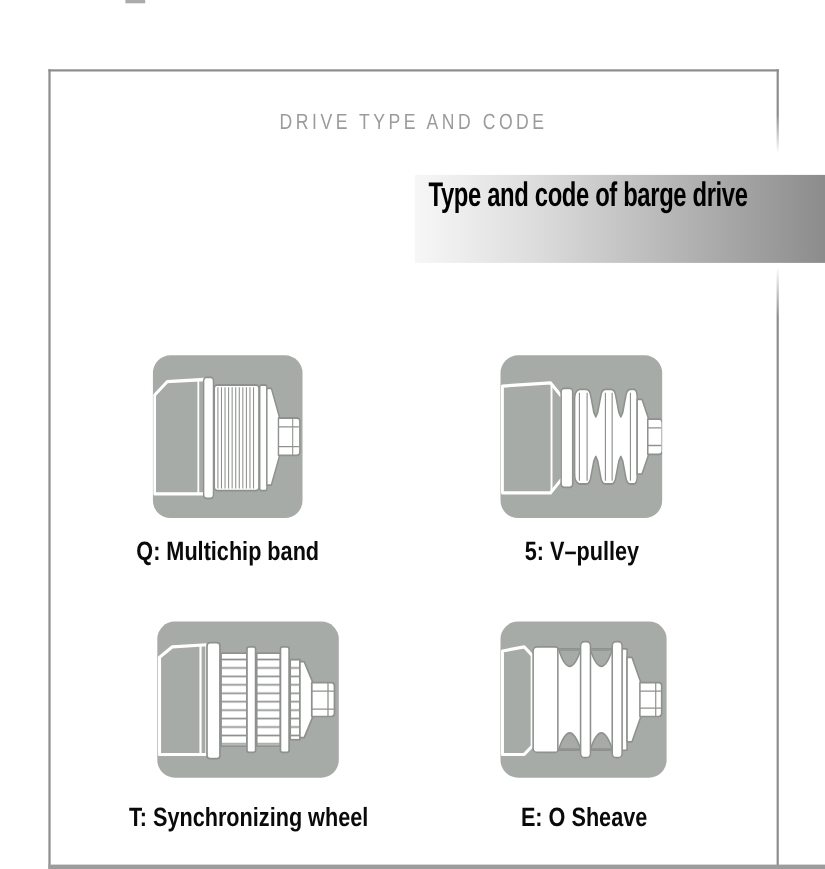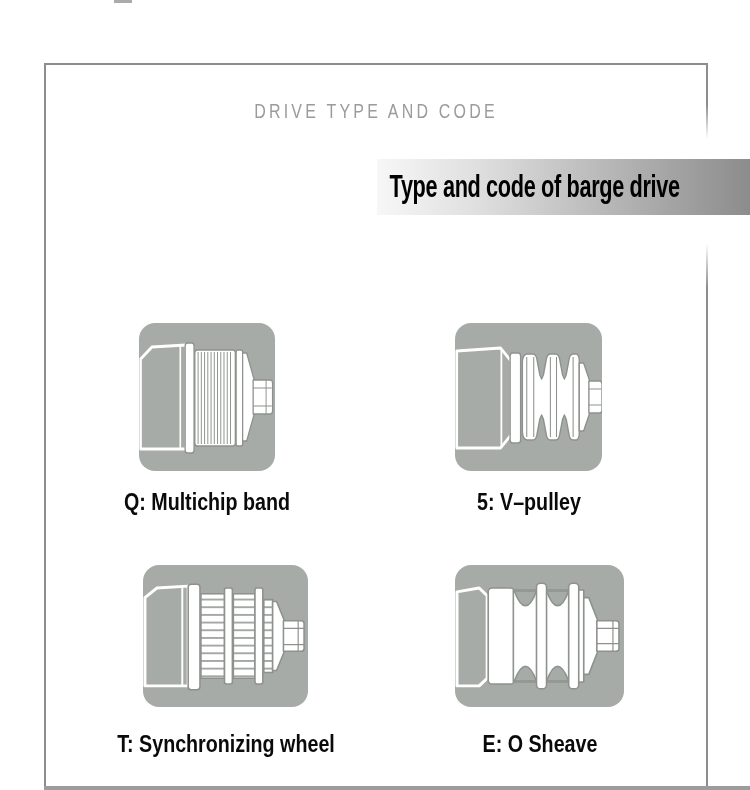--- a/index.html
+++ b/index.html
@@ -24,35 +24,35 @@
   }
   .bottom-strip { position:absolute; left:44px; top:786px; width:706px; height:4px; background:#9c9c9c; }
 
   .section-title {
     position:absolute; left:44px; top:100px; width:664px; text-align:center;
     font-size:20px; font-weight:400; letter-spacing:4px; color:#9b9b9b;
     transform:scaleX(0.8); white-space:nowrap;
   }
 
   .banner {
-    position:absolute; left:377px; top:159px; width:373px; height:56px;
+    position:absolute; left:377px; top:159px; width:373px; height:80px;
     background:linear-gradient(90deg, #f7f7f7 0%, #dedede 28%, #8c8c8c 100%);
-    display:flex; align-items:center;
+    display:flex; 
   }
   .banner-title {
     font-size:31px; font-weight:bold; color:#000; letter-spacing:-0.5px;
     transform:scaleX(0.70); transform-origin:left center; white-space:nowrap;
     padding-left:18px;
   }
 
   .card { position:absolute; }
   .c1 { left:139px; top:323px; width:136px; }
   .c2 { left:455px; top:323px; width:147px; }
   .c3 { left:143px; top:565px; width:165px; }
-  .c4 { left:455px; top:565px; width:169px; }
+  .c4 { left:455px; top:565px; width:151px; }
 
   .tile { width:100%; border-radius:16px; background:var(--tile-gray,#a7aba7); overflow:hidden; }
   .c1 .tile, .c2 .tile { height:148px; }
   .c3 .tile, .c4 .tile { height:142px; }
   .tile svg { display:block; width:100%; height:100%; }
 
   .card-label {
     position:absolute; top:165px; left:50%; width:340px; margin-left:-170px;
     text-align:center; font-size:24px; font-weight:bold; color:#0a0a0a;
     transform:scaleX(0.82); white-space:nowrap;

